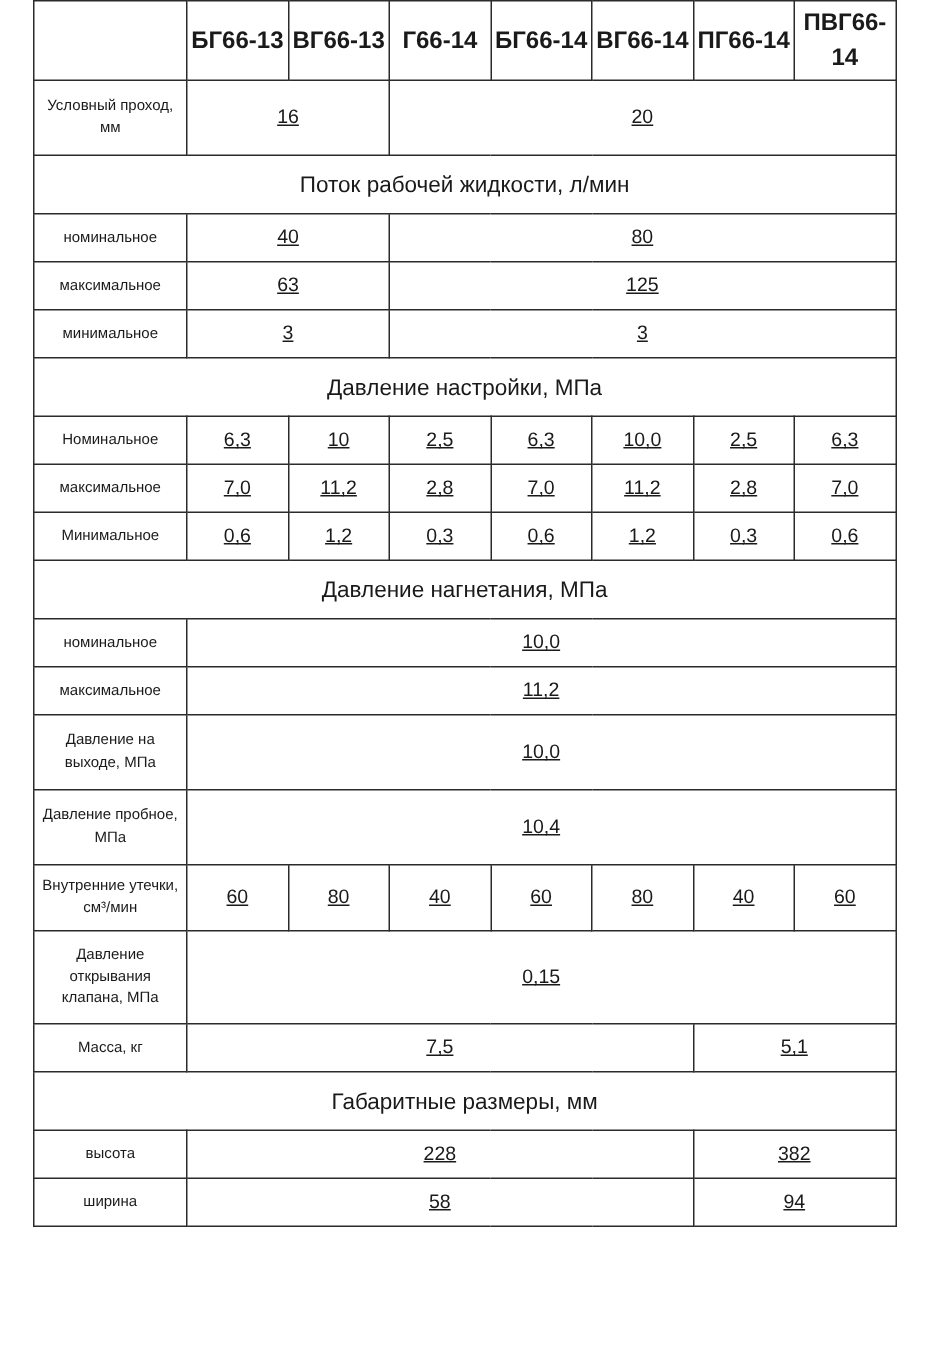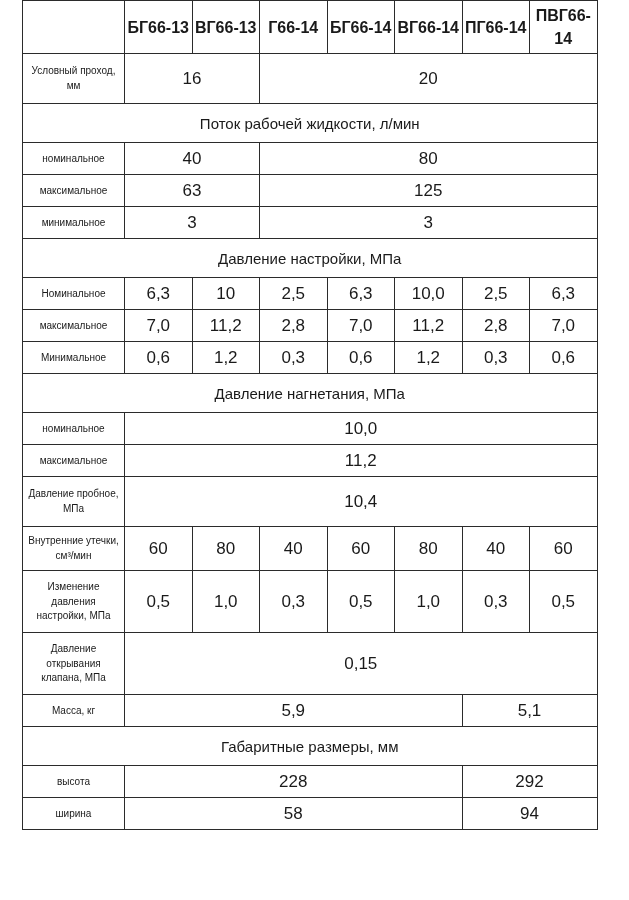--- a/index.html
+++ b/index.html
@@ -55,21 +55,22 @@
     border-right: 1px solid #2b2b2b;
     border-bottom: none;
     background: #ffffff;
   }
   td.section {
     font-size: 15px;
     height: 32px;
     padding: 4px 2px;
   }
   td.val {
-    font-size: 17px;
+    font-size: 13px;
+    text-decoration: underline;
   }
   tr.r-hdr td { height: 21px; }
 </style>
 </head>
 <body>
 
 <div id="spec-wrap">
   <table class="spec">
     <colgroup>
       <col class="c-label">
@@ -153,59 +154,53 @@
         </tr>
         <tr style="height: 32px;">
           <td class="label">номинальное</td>
           <td class="val" colspan="7">10,0</td>
         </tr>
         <tr style="height: 32px;">
           <td class="label">максимальное</td>
           <td class="val" colspan="7">11,2</td>
         </tr>
         <tr style="height: 50px;">
+          <td class="label">Давление на выходе, МПа</td>
+          <td class="val" colspan="7">10,0</td>
+        </tr>
+        <tr style="height: 50px;">
           <td class="label">Давление пробное, МПа</td>
           <td class="val" colspan="7">10,4</td>
         </tr>
         <tr style="height: 44px;">
           <td class="label">Внутренние утечки, см³/мин</td>
           <td class="val">60</td>
           <td class="val">80</td>
           <td class="val">40</td>
           <td class="val">60</td>
           <td class="val">80</td>
           <td class="val">40</td>
           <td class="val">60</td>
         </tr>
         <tr style="height: 62px;">
-          <td class="label">Изменение давления настройки, МПа</td>
-          <td class="val">0,5</td>
-          <td class="val">1,0</td>
-          <td class="val">0,3</td>
-          <td class="val">0,5</td>
-          <td class="val">1,0</td>
-          <td class="val">0,3</td>
-          <td class="val">0,5</td>
-        </tr>
-        <tr style="height: 62px;">
           <td class="label">Давление открывания клапана, МПа</td>
           <td class="val" colspan="7">0,15</td>
         </tr>
         <tr style="height: 32px;">
           <td class="label">Масса, кг</td>
-          <td class="val" colspan="5">5,9</td>
+          <td class="val" colspan="5">7,5</td>
           <td class="val" colspan="2">5,1</td>
         </tr>
         <tr style="height: 32px;">
           <td class="section" colspan="8">Габаритные размеры, мм</td>
         </tr>
         <tr style="height: 32px; margin-left: 48px;">
           <td class="label">высота</td>
           <td class="val" colspan="5">228</td>
-          <td class="val" colspan="2">292</td>
+          <td class="val" colspan="2">382</td>
         </tr>
         <tr style="height: 32px;">
           <td class="label">ширина</td>
           <td class="val" colspan="5">58</td>
           <td class="val" colspan="2">94</td>
         </tr>
       </tbody>
   </table>
 </div>
 

